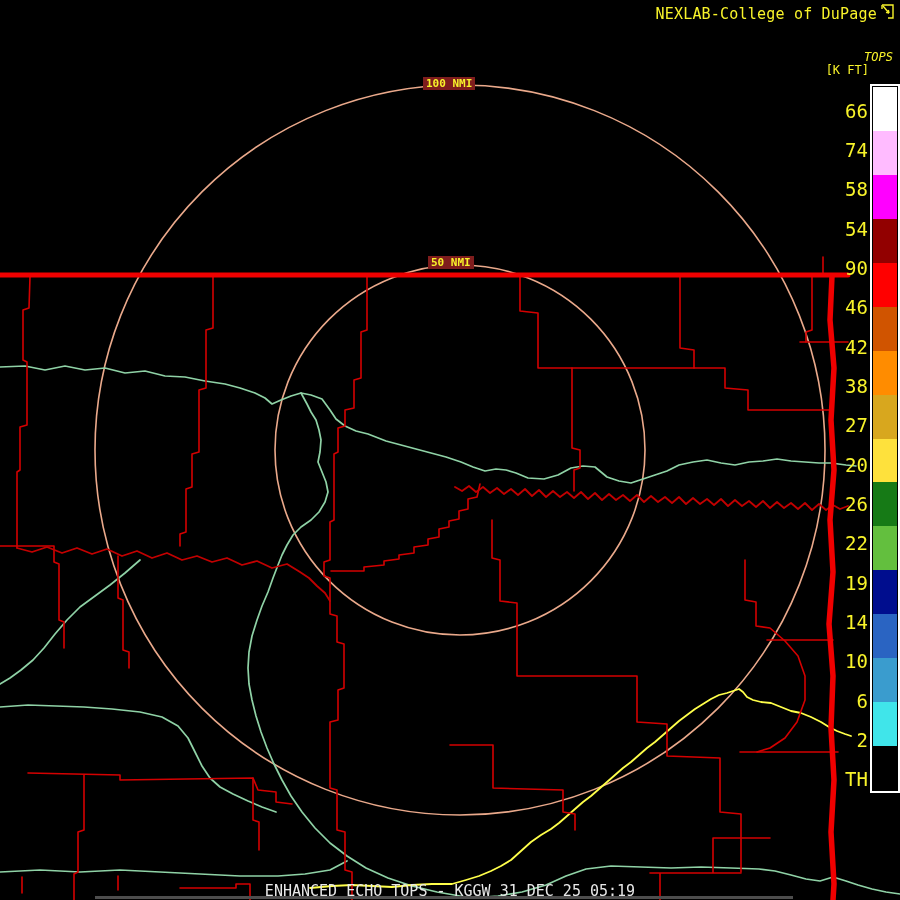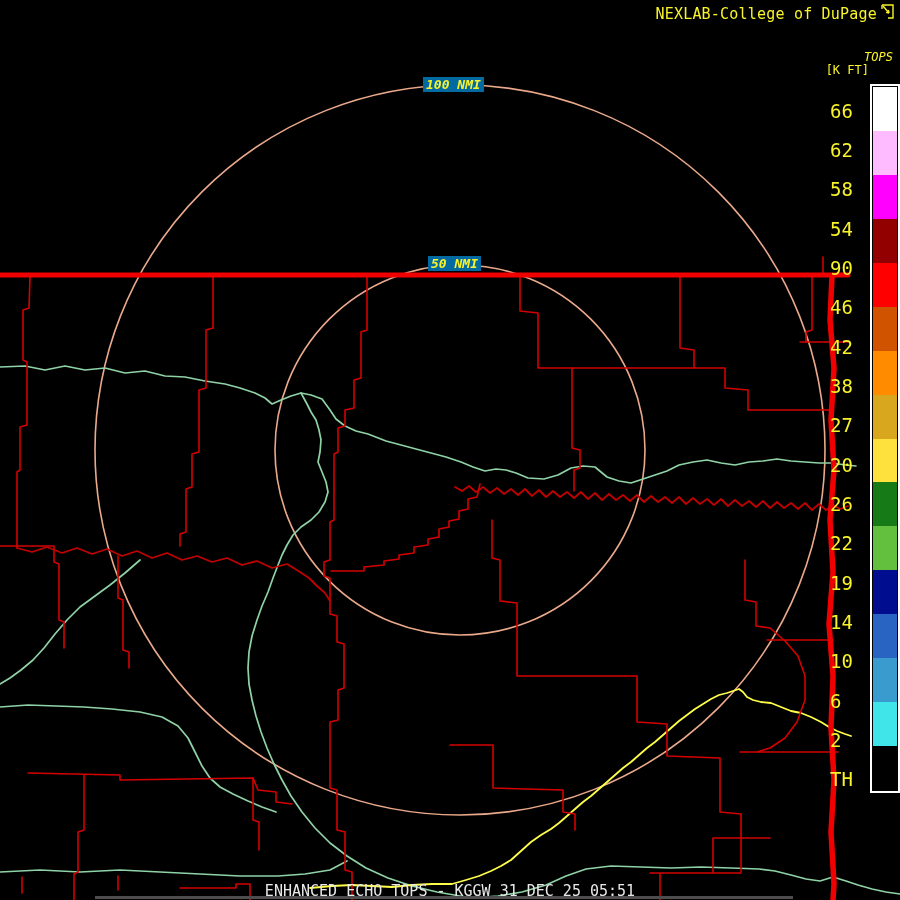--- a/index.html
+++ b/index.html
@@ -8,23 +8,23 @@
   svg.map{position:absolute;left:0;top:0;}
   .brand{position:absolute;top:5px;right:23px;color:var(--yellow);font-size:15px;letter-spacing:0.2px;white-space:nowrap;}
   .brand-icon{position:absolute;top:4px;right:5px;width:14px;height:16px;}
   .legend-title1{position:absolute;top:50px;right:7px;color:var(--yellow);font-size:12px;font-style:italic;}
   .legend-title2{position:absolute;top:63px;right:31px;color:var(--yellow);font-size:12px;}
   .colorbar{position:absolute;left:870px;top:84px;width:24px;height:703px;border:2px solid #ffffff;
             padding:1px;background:#000;display:flex;flex-direction:column;box-sizing:content-box;}
   .seg{flex:1 1 auto;width:100%;}
   .legend-labels{position:absolute;left:830px;top:84px;width:38px;height:710px;}
   .legend-label{position:absolute;right:0;height:19px;line-height:19px;color:var(--yellow);
-                font-size:19px;text-align:left;}
-  .ring-label{position:absolute;background:#0369a1;color:var(--yellow);font-size:13px;font-weight:bold;
-              font-style:italic;padding:0 3px;white-space:nowrap;}
+                font-size:19px;text-align:right;}
+  .ring-label{position:absolute;background:#7f1d1d;color:var(--yellow);font-size:11px;font-weight:bold;
+              padding:0 3px;white-space:nowrap;}
   .ring-label.outer{left:423px;top:77px;}
   .ring-label.inner{left:428px;top:256px;}
   .caption{position:absolute;left:0;top:882px;width:900px;text-align:center;color:#e8e8e8;
            font-size:15px;white-space:pre;}
   .bottom-bar{position:absolute;left:95px;top:896px;width:698px;height:3px;background:var(--bar);}
 </style>
 </head>
 <body>
 
 <div id="app">
@@ -114,35 +114,35 @@
       <div class="seg" style="background: rgb(22, 122, 22);"></div>
       <div class="seg" style="background: rgb(99, 191, 62);"></div>
       <div class="seg" style="background: rgb(0, 13, 142);"></div>
       <div class="seg" style="background: rgb(42, 100, 194);"></div>
       <div class="seg" style="background: rgb(58, 156, 206);"></div>
       <div class="seg" style="background: rgb(64, 229, 234);"></div>
       <div class="seg" style="background: rgb(0, 0, 0);"></div>
     </div>
   <div class="legend-labels">
       <div class="legend-label" style="top: 17.5px; width: 100%;">66</div>
-      <div class="legend-label" style="top: 56.85px; width: 100%;">62</div>
+      <div class="legend-label" style="top: 56.85px; width: 100%;">74</div>
       <div class="legend-label" style="top: 96.2px; width: 100%;">58</div>
       <div class="legend-label" style="top: 135.55px; width: 100%;">54</div>
       <div class="legend-label" style="top: 174.9px; width: 100%;">90</div>
       <div class="legend-label" style="top: 214.25px; width: 100%;">46</div>
       <div class="legend-label" style="top: 253.6px; width: 100%;">42</div>
       <div class="legend-label" style="top: 292.95px; width: 100%;">38</div>
       <div class="legend-label" style="top: 332.3px; width: 100%;">27</div>
       <div class="legend-label" style="top: 371.65px; width: 100%;">20</div>
       <div class="legend-label" style="top: 411px; width: 100%;">26</div>
       <div class="legend-label" style="top: 450.35px; width: 100%;">22</div>
       <div class="legend-label" style="top: 489.7px; width: 100%;">19</div>
       <div class="legend-label" style="top: 529.05px; width: 100%;">14</div>
       <div class="legend-label" style="top: 568.4px; width: 100%;">10</div>
       <div class="legend-label" style="top: 607.75px; width: 100%;">6</div>
       <div class="legend-label" style="top: 647.1px; width: 100%;">2</div>
       <div class="legend-label" style="top: 686.45px; width: 100%;">TH</div>
     </div>
 
-  <div class="caption">ENHANCED ECHO TOPS - KGGW 31 DEC 25 05:51</div>
+  <div class="caption">ENHANCED ECHO TOPS - KGGW 31 DEC 25 05:19</div>
   <div class="bottom-bar"></div>
 
 </div>
 
 </body></html>

